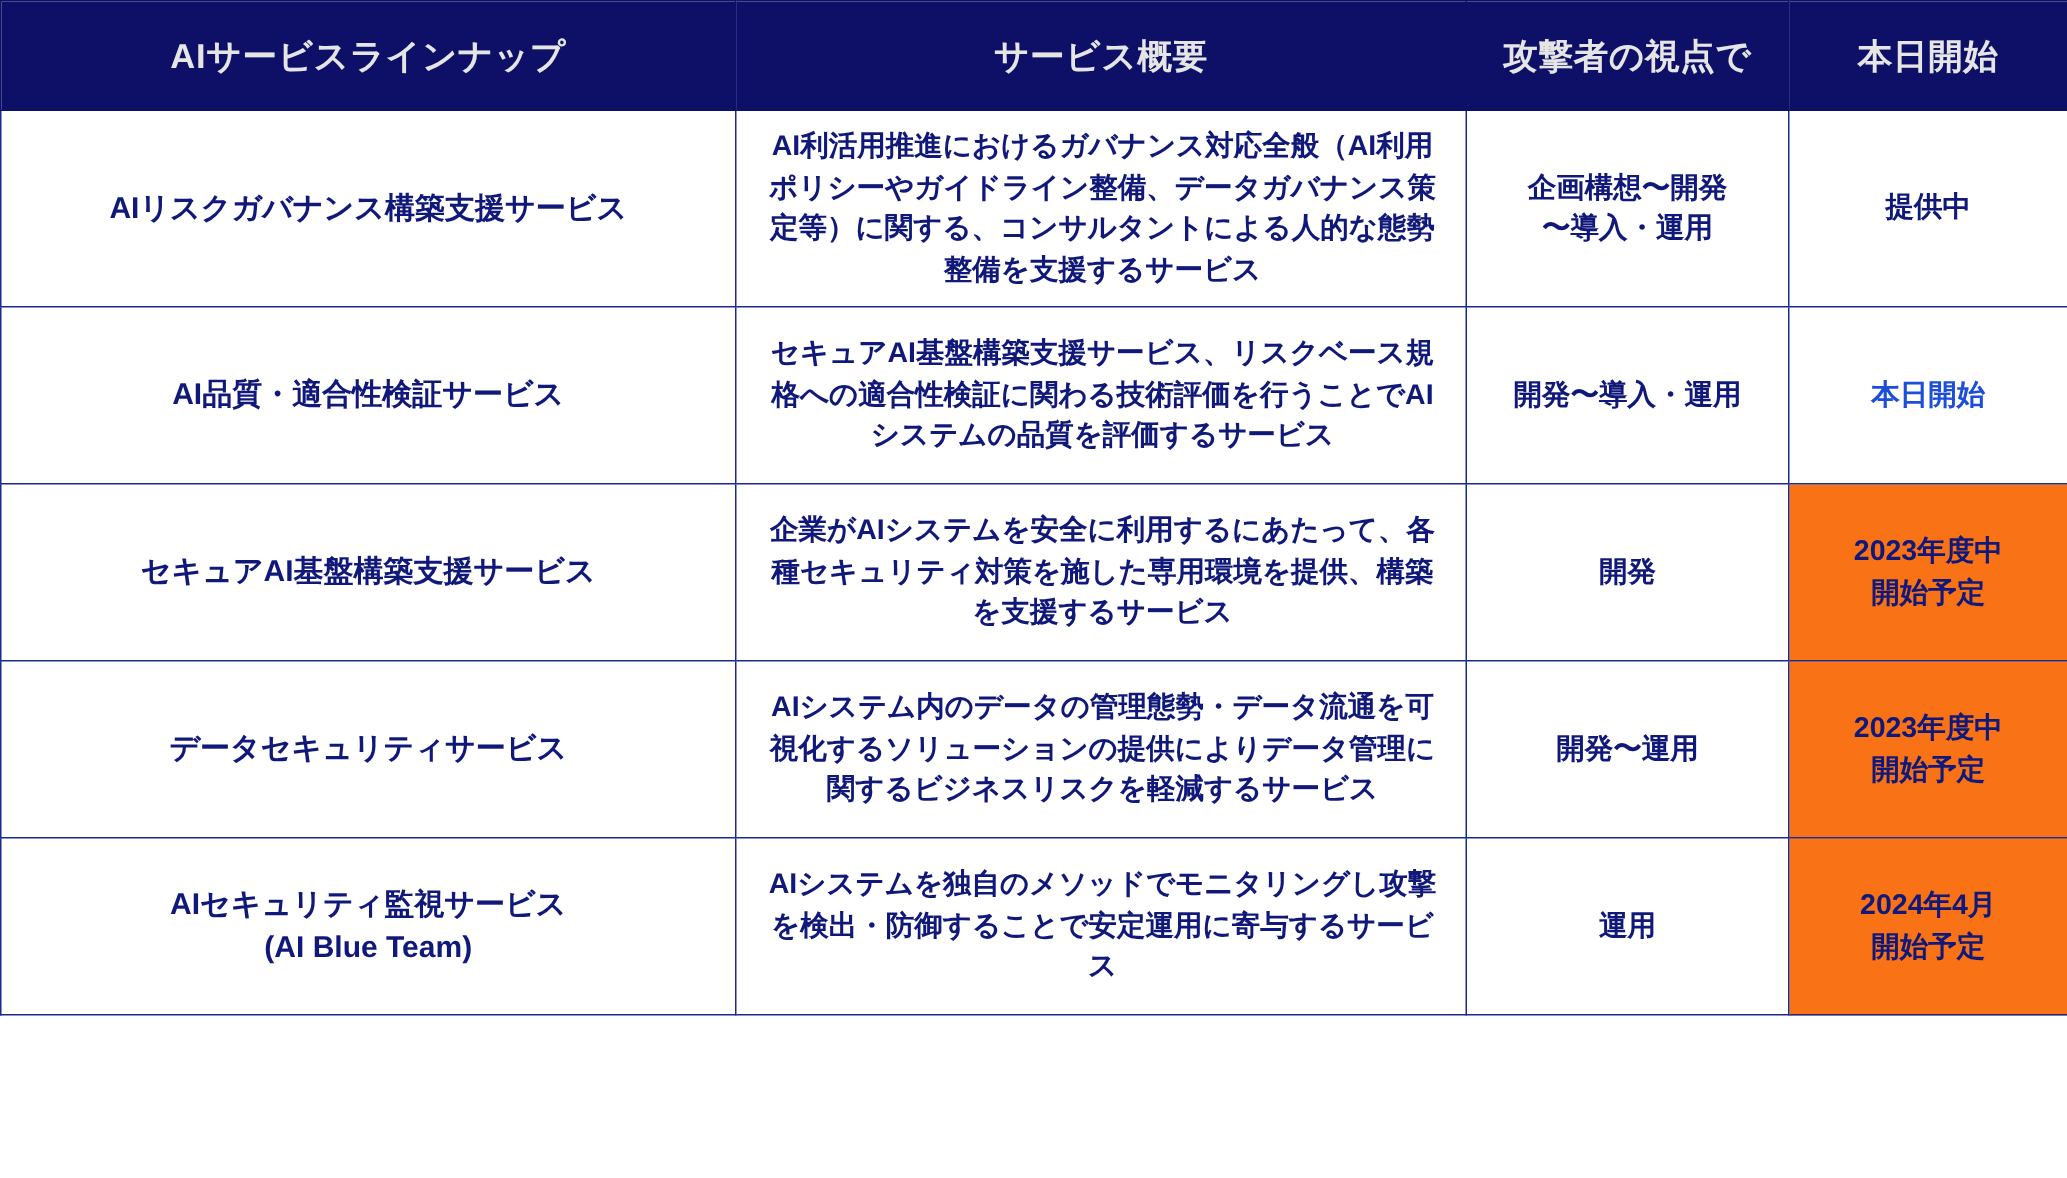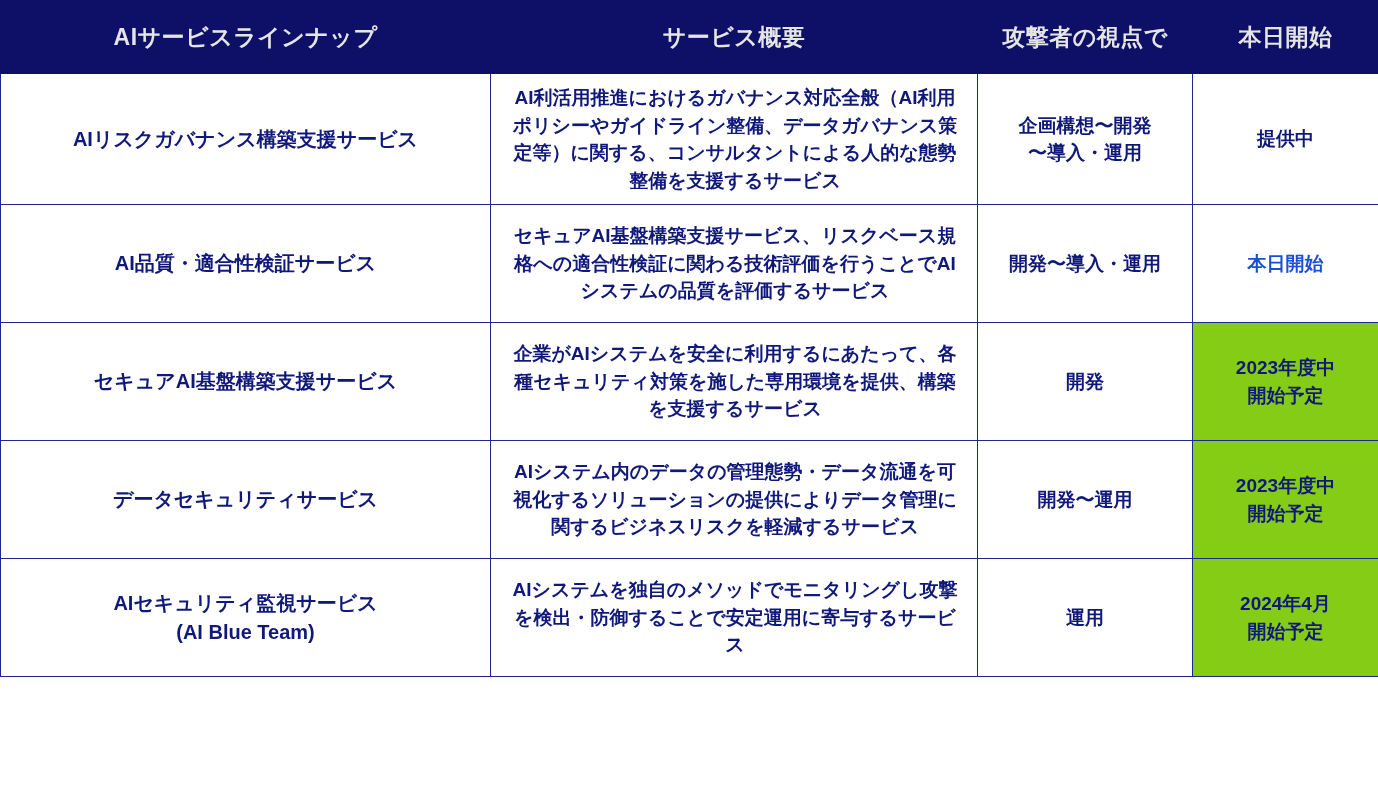--- a/index.html
+++ b/index.html
@@ -61,21 +61,21 @@
   td.cell-status {
     text-align: center;
     padding: 4px 6px;
     font-size: 19px;
   }
   tbody tr { height: 118px; }
   .status-highlight {
     color: #1d4ed8;
   }
   .status-shaded {
-    background: #84cc16;
+    background: #f97316;
     margin-top: 12px;
   }
   .nm-sub { display: block; }
 </style>
 </head>
 <body>
 
 <table class="service-table">
   <colgroup>
     <col class="c-name">

